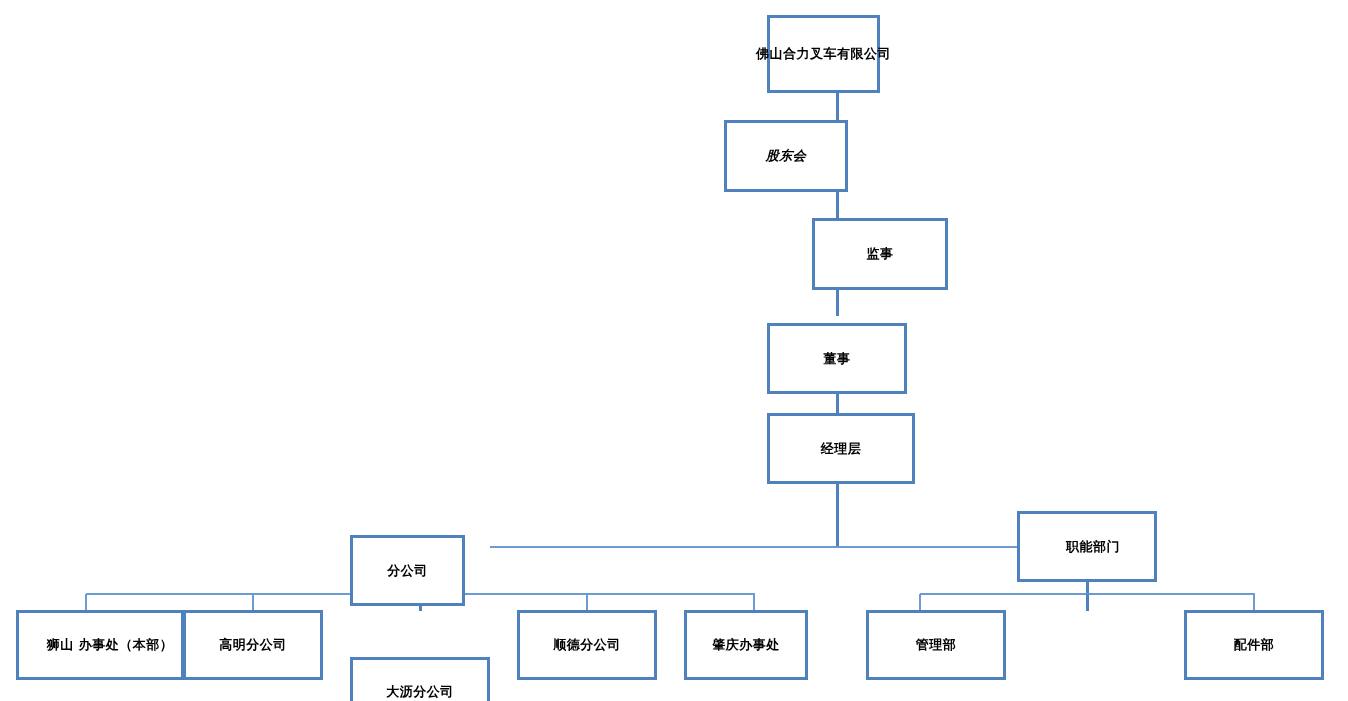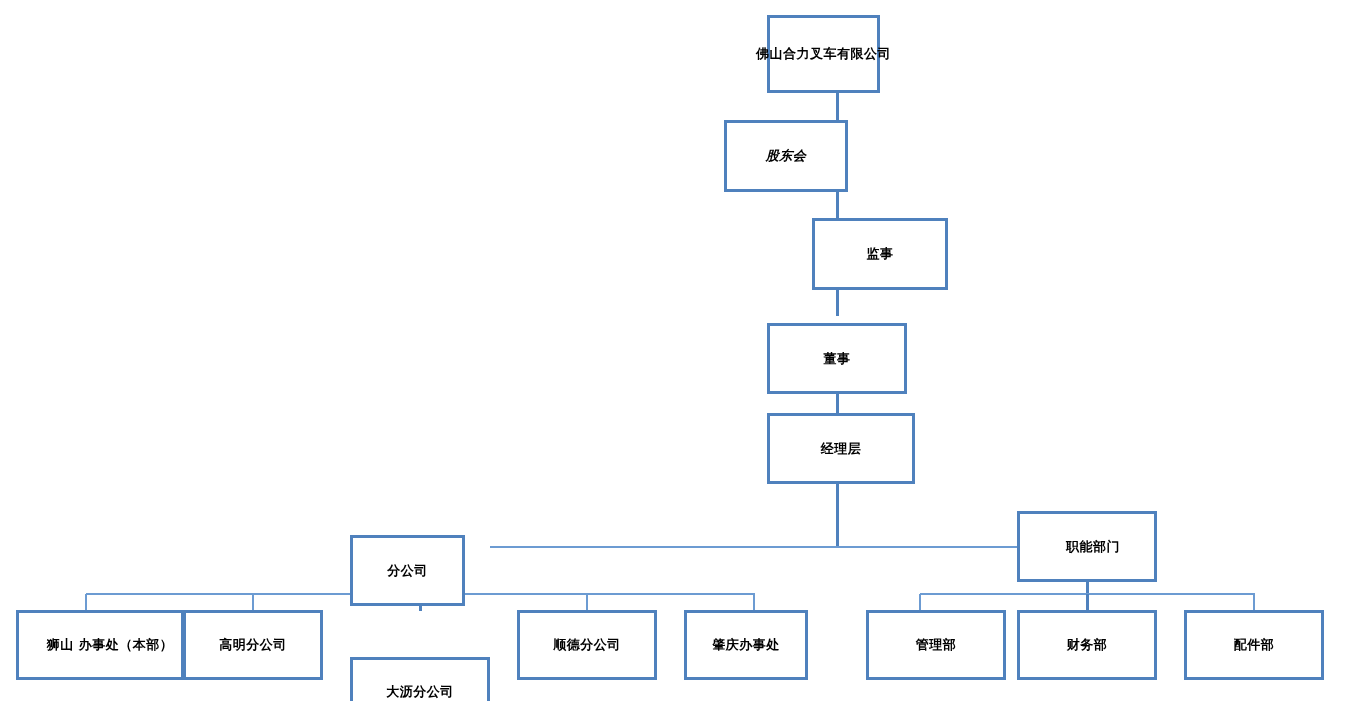--- a/index.html
+++ b/index.html
@@ -125,21 +125,18 @@
   </div>
 
   <div class="node" style="left:684px; top:610px; width:124px; height:70px;">
     <span class="node-label">肇庆办事处</span>
   </div>
 
   <div class="node" style="left:850px; top:610px; width:140px; height:70px;margin-left:16px;">
     <span class="node-label">管理部</span>
   </div>
 
-  <div class="node" style="left:1017px; top:610px; width:140px; height:70px;">
-    <span class="node-label">财务部</span>
-  </div>
 
   <div class="node" style="left:1184px; top:610px; width:140px; height:70px;">
     <span class="node-label">配件部</span>
   </div>
 
 </div>
 
 </body></html>

